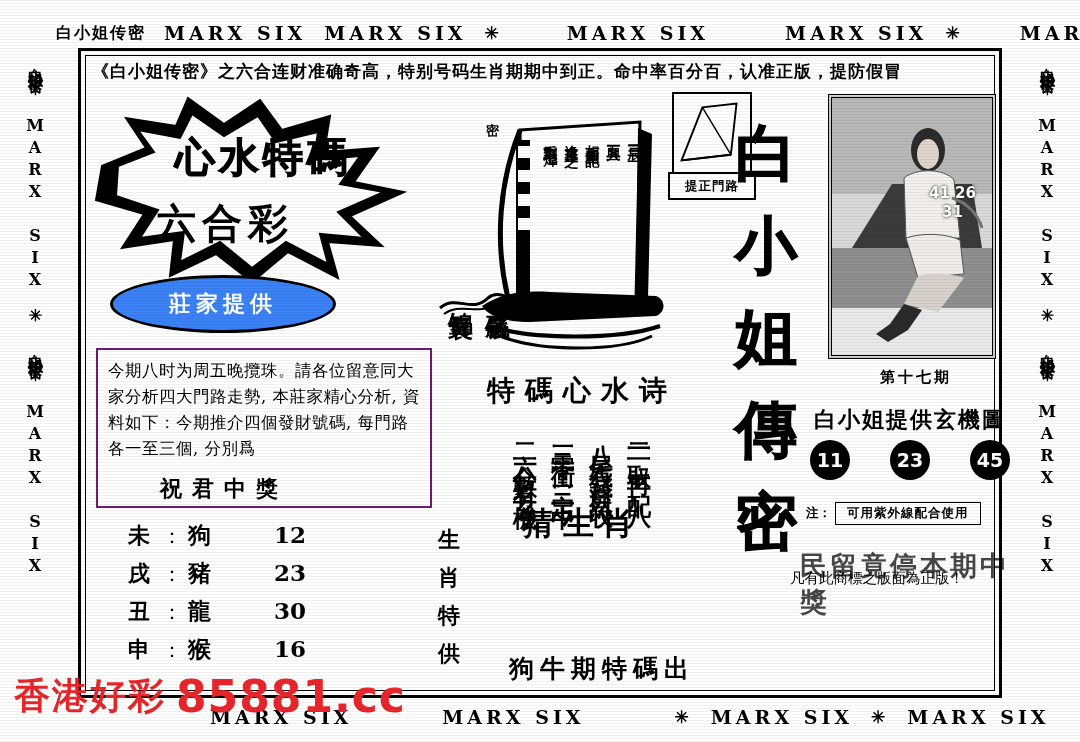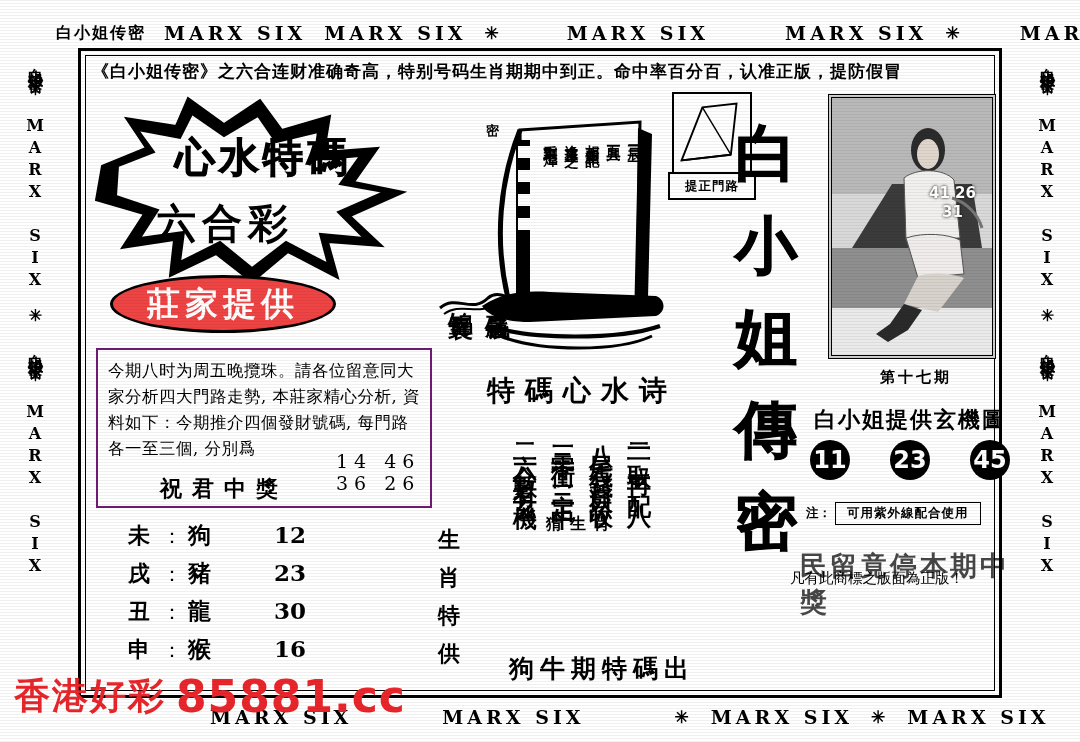--- a/index.html
+++ b/index.html
@@ -41,24 +41,24 @@
   .starburst .poly{position:absolute;inset:0;}
   .sb-title{position:absolute;left:40px;top:34px;width:262px;text-align:center;
             font-family:"DejaVu Serif","Liberation Serif",serif;
             font-size:40px;font-weight:700;letter-spacing:4px;
             -webkit-text-stroke:1px #000;}
   .sb-sub{position:absolute;left:18px;top:100px;width:230px;text-align:center;
           font-family:"DejaVu Serif","Liberation Serif",serif;
           font-size:40px;font-weight:700;letter-spacing:6px;}
 
   .ovaltag{position:absolute;left:110px;top:275px;width:220px;height:52px;
-           border:3px solid #000;border-radius:50%;background:#ef4444;color:#fff;
+           border:3px solid #000;border-radius:50%;background:#3b82f6;color:#fff;
            display:flex;align-items:center;justify-content:center;
            font-family:"DejaVu Serif","Liberation Serif",serif;
-           font-size:33px;font-weight:700;letter-spacing:5px;}
+           font-size:22px;font-weight:700;letter-spacing:5px;}
 
   .vert-pair{position:absolute;left:352px;top:200px;width:76px;height:110px;
              display:flex;gap:4px;}
   .vert-pair div{writing-mode:vertical-rl;text-orientation:upright;
                  font-family:"DejaVu Serif","Liberation Serif",serif;
                  font-size:25px;font-weight:700;letter-spacing:4px;}
   .ink-scribble{position:absolute;left:346px;top:196px;width:84px;height:30px;}
 
   .notebox{position:absolute;left:96px;top:348px;width:336px;height:160px;
            border:2px solid #701a75;box-sizing:border-box;padding:8px 10px;}
@@ -98,21 +98,21 @@
                 font-family:"DejaVu Serif","Liberation Serif",serif;}
 
   .poem{position:absolute;left:452px;top:372px;width:260px;}
   .poem-title{font-family:"DejaVu Serif","Liberation Serif",serif;
               font-size:28px;font-weight:700;letter-spacing:10px;text-align:center;}
   .poem-body{margin-top:16px;display:flex;flex-direction:row-reverse;
              justify-content:center;gap:6px;}
   .poem-body div{writing-mode:vertical-rl;text-orientation:upright;
                  font-family:"DejaVu Serif","Liberation Serif",serif;
                  font-size:24px;font-weight:700;letter-spacing:10px;}
-  .poem-foot{margin-top:18px;text-align:center;font-size:16px;font-weight:700;
+  .poem-foot{margin-top:6px;text-align:center;font-size:32px;font-weight:700;
              letter-spacing:8px;font-family:"DejaVu Serif","Liberation Serif",serif;}
   .poem-foot2{position:absolute;left:10px;top:280px;width:280px;text-align:center;
               font-size:25px;font-weight:700;letter-spacing:6px;
               font-family:"DejaVu Serif","Liberation Serif",serif;}
 
   
   .brand{position:absolute;left:718px;top:108px;width:96px;}
   .brand div{font-family:"DejaVu Serif","Liberation Serif",serif;
              font-size:62px;font-weight:700;line-height:92px;text-align:center;
              -webkit-text-stroke:1px #000;}
@@ -124,21 +124,21 @@
                  text-shadow:0 0 3px #000;}
   .issue{position:absolute;left:846px;top:368px;width:140px;text-align:center;
          font-size:15px;font-weight:700;letter-spacing:3px;
          font-family:"DejaVu Serif","Liberation Serif",serif;}
   .subhead{position:absolute;left:800px;top:405px;width:220px;text-align:center;
            font-size:22px;font-weight:700;letter-spacing:2px;
            font-family:"DejaVu Serif","Liberation Serif",serif;}
   .balls{position:absolute;left:810px;top:440px;width:200px;display:flex;
          justify-content:space-between;}
   .ball{width:40px;height:40px;border-radius:50%;background:#000;color:#fff;
-        display:flex;align-items:center;justify-content:center;font-size:24px;font-weight:700;}
+        display:flex;align-items:center;justify-content:center;font-size:19px;font-weight:700;}
   .notebar{position:absolute;left:806px;top:500px;width:212px;height:26px;
            display:flex;align-items:center;gap:4px;font-size:12.5px;font-weight:700;
            font-family:"DejaVu Serif","Liberation Serif",serif;}
   .notebar .boxed{border:1.5px solid #000;padding:2px 11px;letter-spacing:1px;}
   .fineprint{position:absolute;left:790px;top:540px;width:230px;
              font-family:"DejaVu Serif","Liberation Serif",serif;
              font-size:14.5px;line-height:24px;}
   .bigwin{position:absolute;left:800px;top:548px;width:230px;font-size:27px;
           font-weight:700;letter-spacing:3px;opacity:.72;
           font-family:"DejaVu Serif","Liberation Serif",serif;}
@@ -223,21 +223,20 @@
   <div class="vert-pair">
     <div>锦囊</div>
     <div>赢钱</div>
   </div>
 </div>
 
 <div class="ovaltag">莊家提供</div>
 
 <div class="notebox">
   <p>今期八时为周五晚攬珠。請各位留意同大家分析四大門路走勢, 本莊家精心分析, 資料如下：今期推介四個發財號碼, 每門路各一至三個, 分別爲</p>
-  <div class="nums-inline">14  46   36  26</div>
   <div class="wish">祝君中獎</div>
 </div>
 
 <div class="zodiac">
   <div class="zrow">
     <div class="gz">未</div>
     <div class="colon">：</div>
     <div class="animal">狗</div>
     <div class="num">12</div>
   </div>

